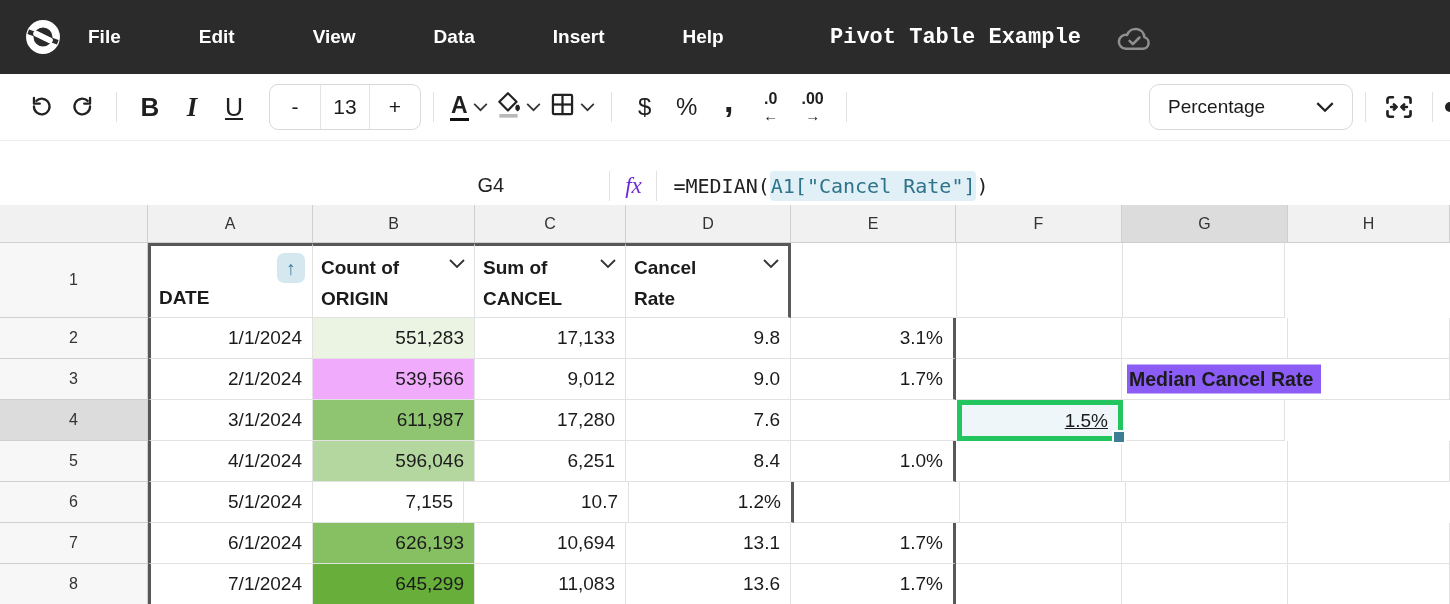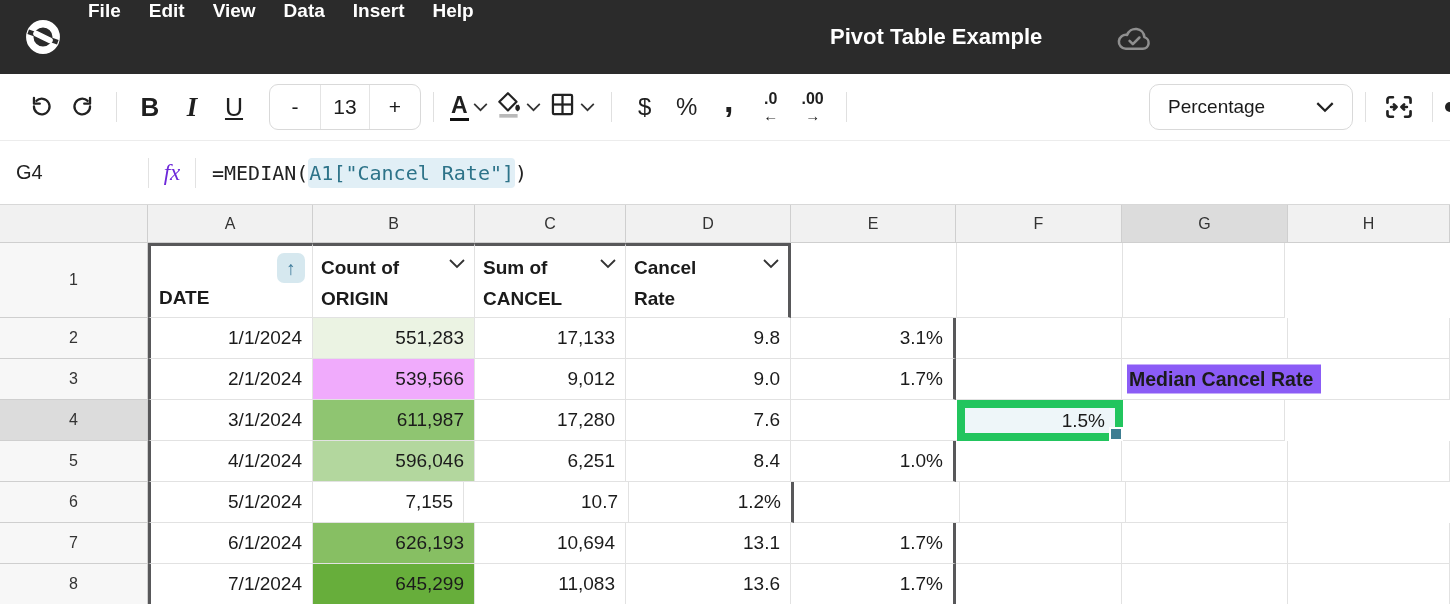--- a/index.html
+++ b/index.html
@@ -5,24 +5,24 @@
   * { margin:0; padding:0; box-sizing:border-box; }
   body { background:#fff; }
   .screen {
     position:relative; width:1450px; height:604px; overflow:hidden;
     background:#fff; font-family:"Liberation Sans", sans-serif; color:#1b1b1b;
   }
 
   
   .topbar { position:absolute; left:0; top:0; width:1450px; height:74px; background:#2b2b2b; }
   .logo { position:absolute; left:25px; top:19px; }
-  .menu { position:absolute; left:88px; top:0; height:74px; display:flex; gap:28px; }
+  .menu { position:absolute; left:88px; top:0; height:74px; display:flex; align-items:center; gap:78px; }
   .menu-item { color:#fff; font-size:19px; font-weight:700; cursor:default; }
   .doc-title { position:absolute; left:830px; top:0; height:74px; display:flex; align-items:center;
-    color:#fff; font-size:22px; font-weight:700; }
+    color:#fff; font-size:22px; font-weight:700;font-family:Liberation Mono, monospace; }
   .cloud { position:absolute; left:1115px; top:24px; }
 
   
   .toolbar { position:absolute; left:0; top:74px; width:1450px; height:67px; background:#fff;
     border-bottom:1px solid #ececec; display:flex; align-items:center; padding:0 0 0 20px; }
   .tbtn { min-width:42px; height:44px; display:flex; align-items:center; justify-content:center;
     font-size:24px; color:#1f1f1f; border-radius:8px; }
   .tdiv { width:1px; height:30px; background:#e0e0e0; margin:0 12px; flex:none; }
   .b-bold { font-weight:800; font-size:26px; }
   .b-italic { font-style:italic; font-family:"Liberation Serif", serif; font-size:27px; font-weight:600; }
@@ -37,22 +37,22 @@
   .comma-icon { font-size:34px; font-weight:700; line-height:0.5; padding-bottom:14px; }
   .dec { display:flex; flex-direction:column; align-items:center; line-height:1; font-weight:600; }
   .dec .t { font-size:16px; }
   .dec .arr { font-size:15px; margin-top:1px; }
   .fmt-dd { height:46px; min-width:204px; border:1px solid #d9d9d9; border-radius:10px; display:flex;
     align-items:center; justify-content:space-between; padding:0 18px; font-size:19px; color:#1b1b1b; }
   .halfdot { width:10px; height:10px; border-radius:50%; background:#222; margin-right:-5px; flex:none; }
   .spacer { flex:1; }
 
   
-  .fbar { position:absolute; left:0; top:141px; width:1450px; height:64px; background:#fff;
-    border-bottom:1px solid #d8d8d8; display:flex; align-items:center; }
+  .fbar { position:absolute; left:0; top:154px; width:1450px; height:64px; background:#fff;
+    border-bottom:1px solid #d8d8d8; display:flex; align-items:center;justify-content:center; }
   .namebox { width:148px; padding-left:16px; font-size:20px; color:#222; }
   .fdiv { width:1px; height:30px; background:#e2e2e2; flex:none; }
   .fx { width:46px; text-align:center; font-family:"Liberation Serif", serif; font-style:italic;
     font-size:23px; color:#6d28d9; }
   .formula { padding-left:16px; font-family:"DejaVu Sans Mono", monospace; font-size:20px; color:#222; }
   .formula .hl { background:#e1eff6; color:#2d7389; border-radius:4px; padding:3px 1px; }
 
   
   .sheet { position:absolute; left:0; top:205px; width:1450px; height:399px; overflow:hidden; background:#fff; }
   .grow { display:flex; height:41px; }
@@ -78,21 +78,21 @@
   .hc .chev { position:absolute; top:13px; right:9px; }
   .sortbadge { position:absolute; top:7px; right:7px; width:28px; height:30px; background:#d6e8ef;
     border-radius:7px; display:flex; align-items:center; justify-content:center;
     color:#427e9d; font-size:19px; font-weight:700; }
   .datespan { position:absolute; left:8px; bottom:4px; font-weight:700; font-size:19px; }
 
   
   .mcell { position:relative; overflow:visible; }
   .mtext { position:absolute; left:5px; top:50%; transform:translateY(-50%); font-weight:700;
     font-size:19.5px; white-space:nowrap; background:#8b5cf6; padding:3px 8px 3px 2px; z-index:2; }
-  .sel { position:relative; background:#eef6f9; border:8px solid #22c55e; z-index:3; }
+  .sel { position:relative; background:#eef6f9; border:5px solid #22c55e; z-index:3;text-decoration:underline; }
   .handle { position:absolute; right:-8px; bottom:-8px; width:14px; height:14px;
     background:#3e7e92; border:2px solid #fff; z-index:4; }
 </style>
 </head>
 <body>
 
 <div class="screen">
 
   <header class="topbar">
     <span class="logo">

